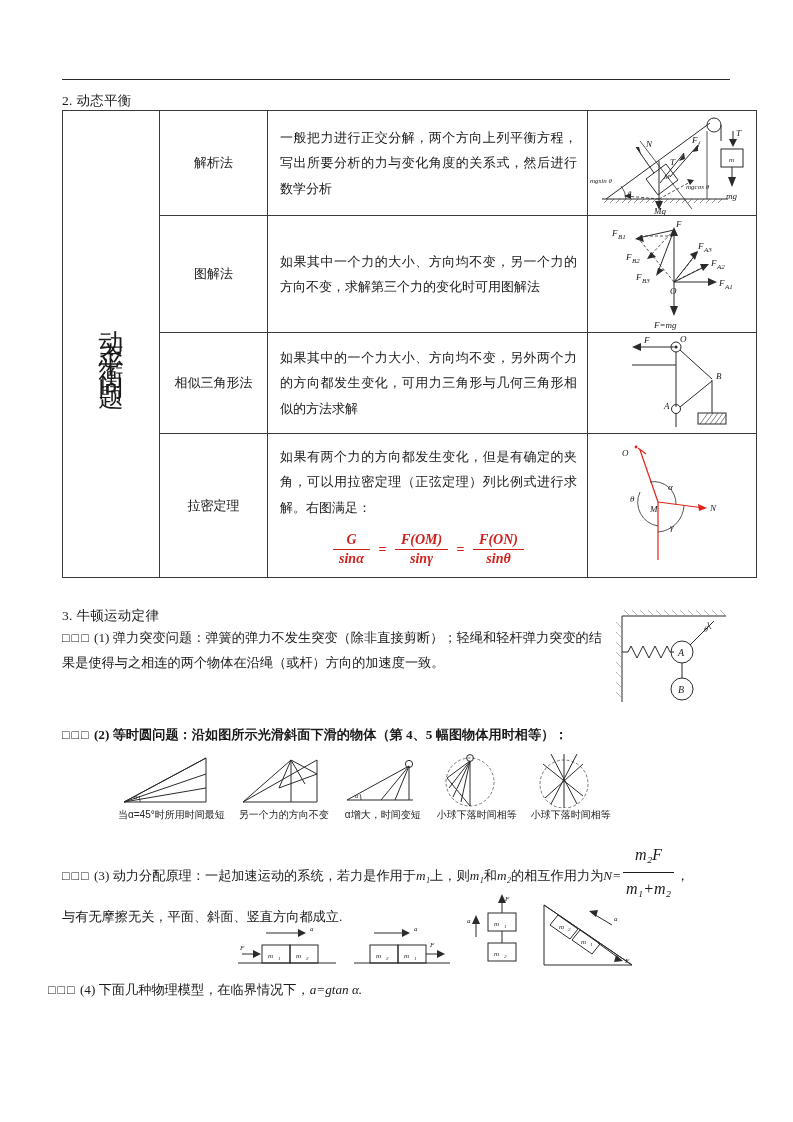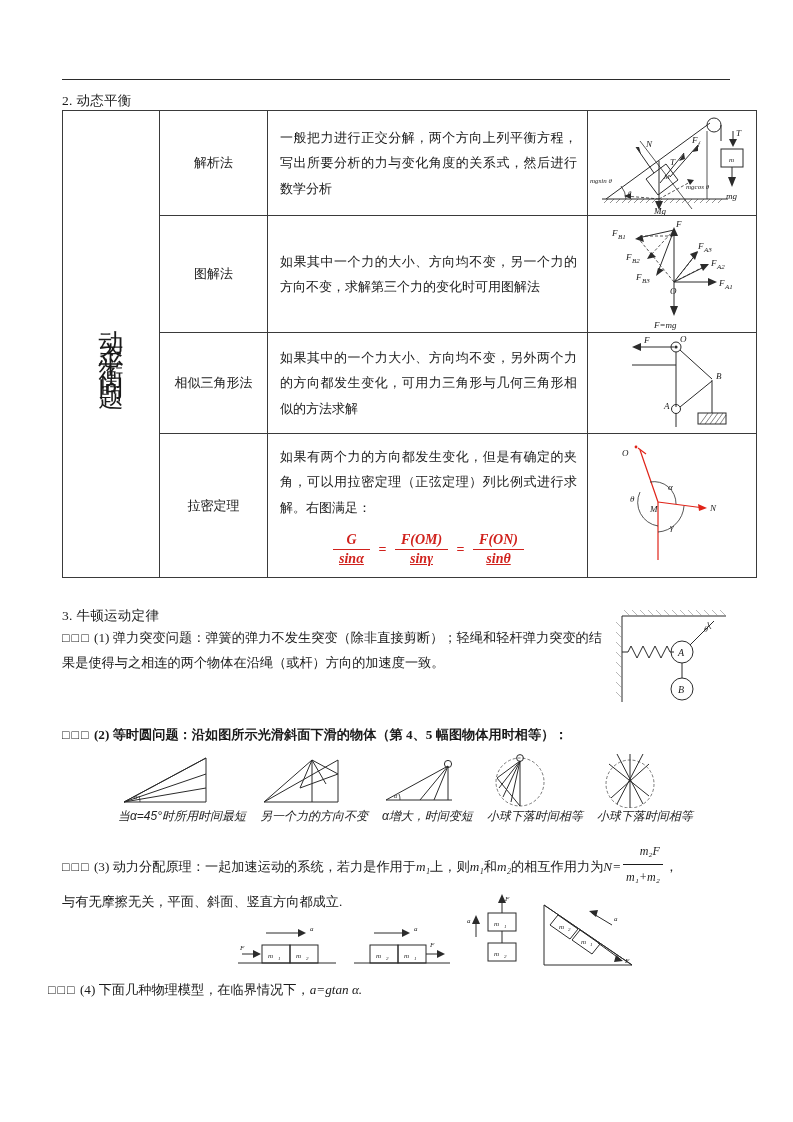--- a/index.html
+++ b/index.html
@@ -52,45 +52,45 @@
   .vtitle-wrap { display: flex; justify-content: center; align-items: center; height: 100%; }
 
   .cell-text { font-size: 13px; line-height: 1.95; text-align: justify; }
 
   .lami-eq {
     color: #d0211c; text-align: center; margin-top: 12px;
     font-size: 14px; font-style: italic; font-weight: bold;
   }
   .frac { display: inline-block; vertical-align: middle; text-align: center; margin: 0 5px; }
   .frac .num { display: block; padding: 0 6px 1px 6px; border-bottom: 1.4px solid #d0211c; }
-  .frac .den { display: block; padding: 1px 6px 0 6px; text-decoration: underline; }
+  .frac .den { display: block; padding: 1px 6px 0 6px; }
   .eqsign { display: inline-block; vertical-align: middle; font-style: normal; }
 
   
   .para {
     position: absolute; font-size: 13.2px; line-height: 1.92; text-align: justify;
   }
   .boxes { letter-spacing: 2px; font-size: 12.5px; }
 
   #p1 { left: 62px; top: 625px; width: 540px; }
   #p2 { left: 62px; top: 722px; width: 600px; font-weight: bold; }
   #p3 { left: 62px; top: 840px; width: 670px; }
   #p4 { left: 48px; top: 977px; width: 540px; }
 
   .it { font-style: italic; }
 
   .ifrac {
-    display: inline-block; vertical-align: -0.85em; text-align: right;
-    font-size: 12px; font-style: italic; margin: 0 2px;
+    display: inline-block; vertical-align: -0.85em; text-align: center;
+    font-size: 16px; font-style: italic; margin: 0 2px;
   }
   .ifrac .n { display: block; border-bottom: 1px solid #1a1a1a; padding: 0 3px 1px; }
   .ifrac .d { display: block; padding: 1px 3px 0; }
 
   
-  .figcap { font-size: 12px; text-align: center; color: #222; font-family: "Liberation Sans", sans-serif; font-style: italic; }
+  .figcap { font-size: 10px; text-align: center; color: #222; font-family: "Liberation Sans", sans-serif; }
 
   .figrow { position: absolute; display: flex; align-items: flex-end; }
   #row-tongshi { left: 118px; top: 752px; gap: 14px; }
   #row-blocks  { left: 236px; top: 893px; gap: 10px; align-items: flex-end; }
 
   .fig { text-align: center; }
 
   svg { display: block; }
   .stk { stroke: #2b2b2b; fill: none; stroke-width: 1; }
   .stk-thin { stroke: #2b2b2b; fill: none; stroke-width: .8; }

